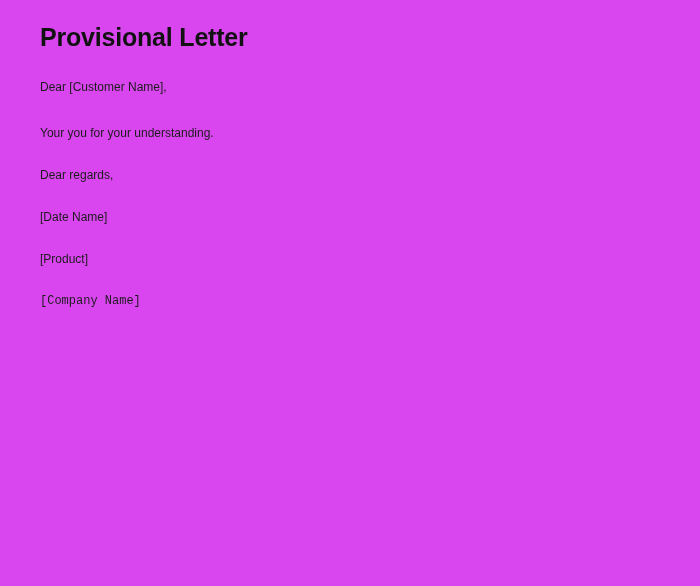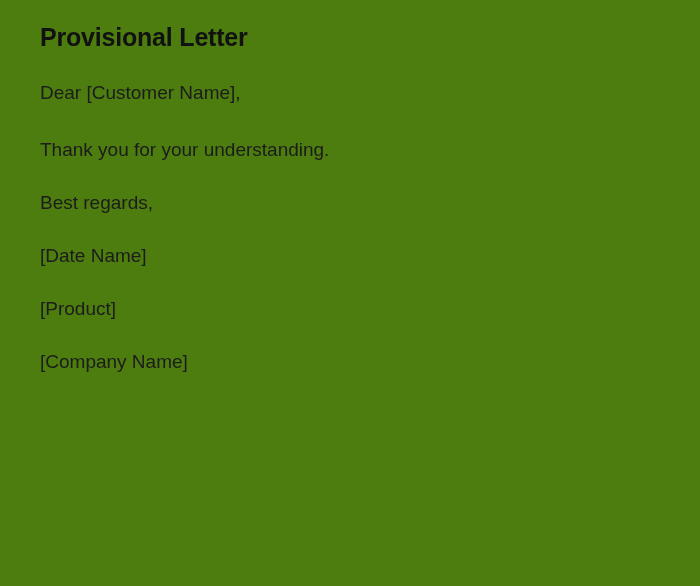--- a/index.html
+++ b/index.html
@@ -12,62 +12,63 @@
     background: #ffffff;
     font-family: "Liberation Sans", sans-serif;
     color: #1c1c1c;
     overflow: hidden;
   }
   .page {
     box-sizing: border-box;
     width: 700px;
     height: 586px;
     padding: 22px 40px 0 40px;
-    background: #4d7c0f;
+    background: #d946ef;
   }
   .letter-title {
     font-size: 25px;
     font-weight: bold;
     line-height: 1.2;
     letter-spacing: -0.2px;
     margin: 0 0 26px 0;
     color: #111111;
   }
   .letter-body p {
-    font-size: 19px;
+    font-size: 12px;
     line-height: 1.58;
     margin: 0 0 23px 0;
     color: #1c1c1c;
     max-width: 610px;
   }
   .letter-body p:last-child {
     margin-bottom: 16px;
+    font-family: Liberation Mono, monospace;
   }
   .salutation {
     margin-bottom: 27px !important;
   }
   .signoff-line {
     margin-bottom: 23px !important;
   }
 </style>
 </head>
 <body>
 
 <div class="page">
 
   <h1 class="letter-title">Provisional Letter</h1>
 
   <div class="letter-body">
 
     <p class="salutation">Dear [Customer Name],</p>
 
 
-    <p>Thank you for your understanding.</p>
+    <p>Your you for your understanding.</p>
 
-    <p class="signoff-line">Best regards,</p>
+    <p class="signoff-line">Dear regards,</p>
 
     <p>[Date Name]</p>
 
     <p>[Product]</p>
 
     <p>[Company Name]</p>
 
   </div>
 </div>
 

